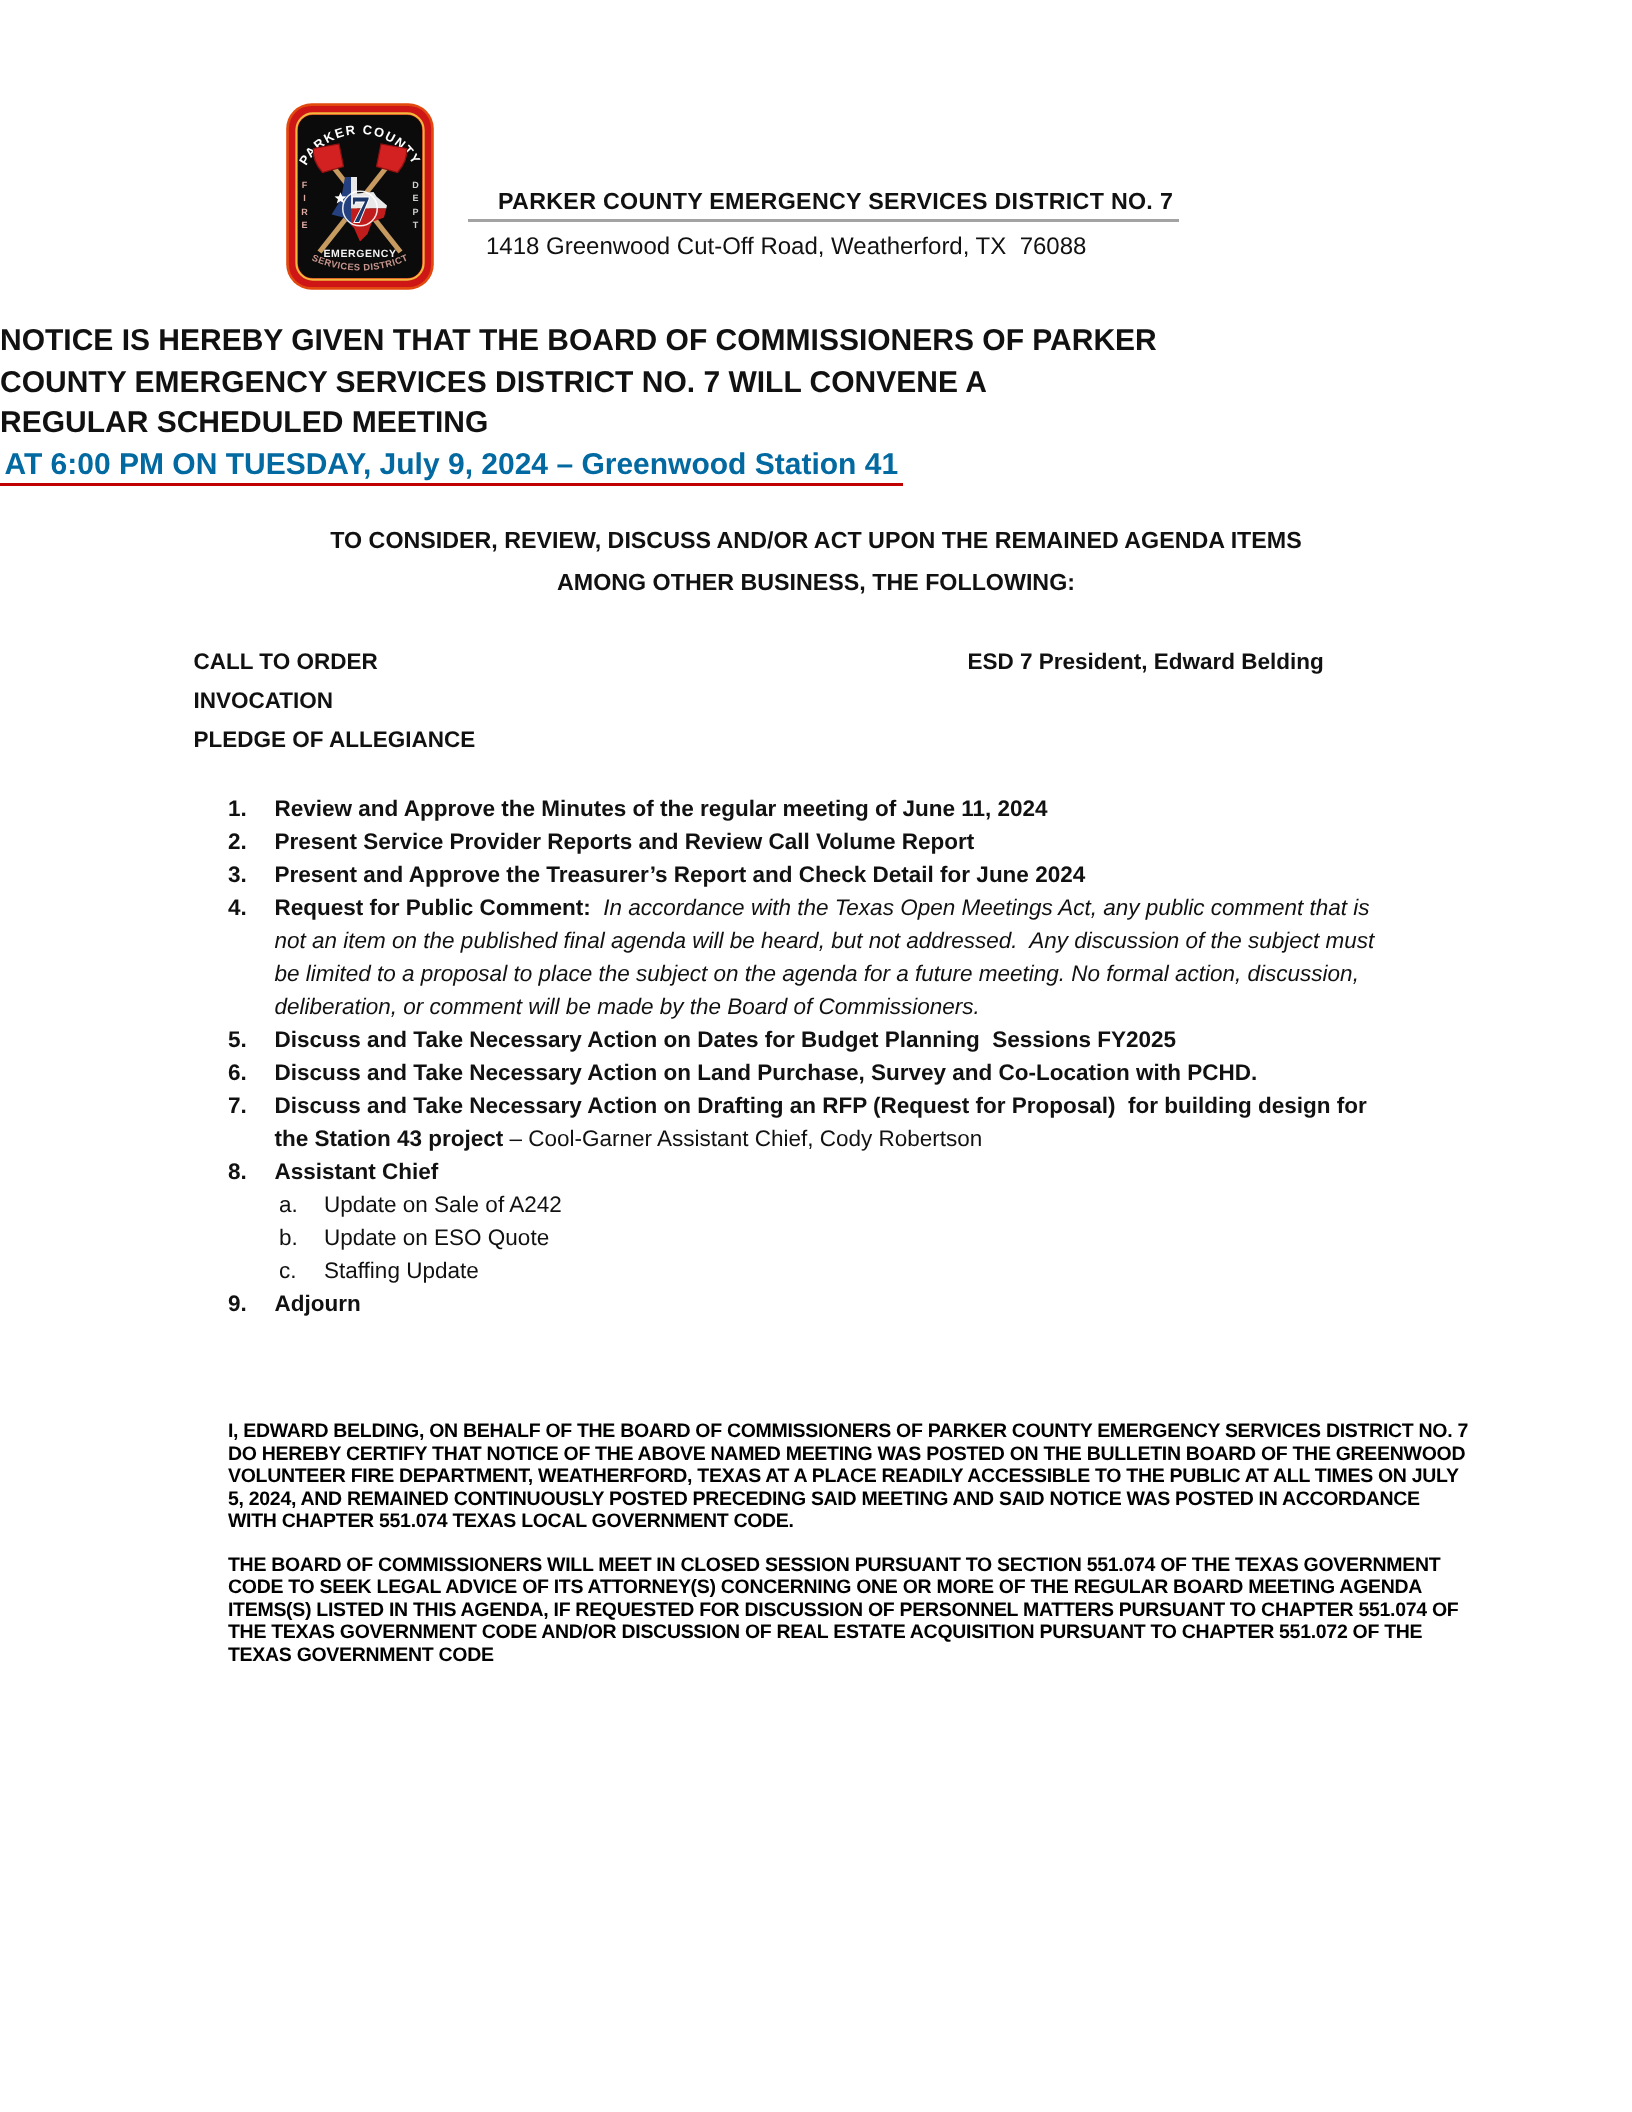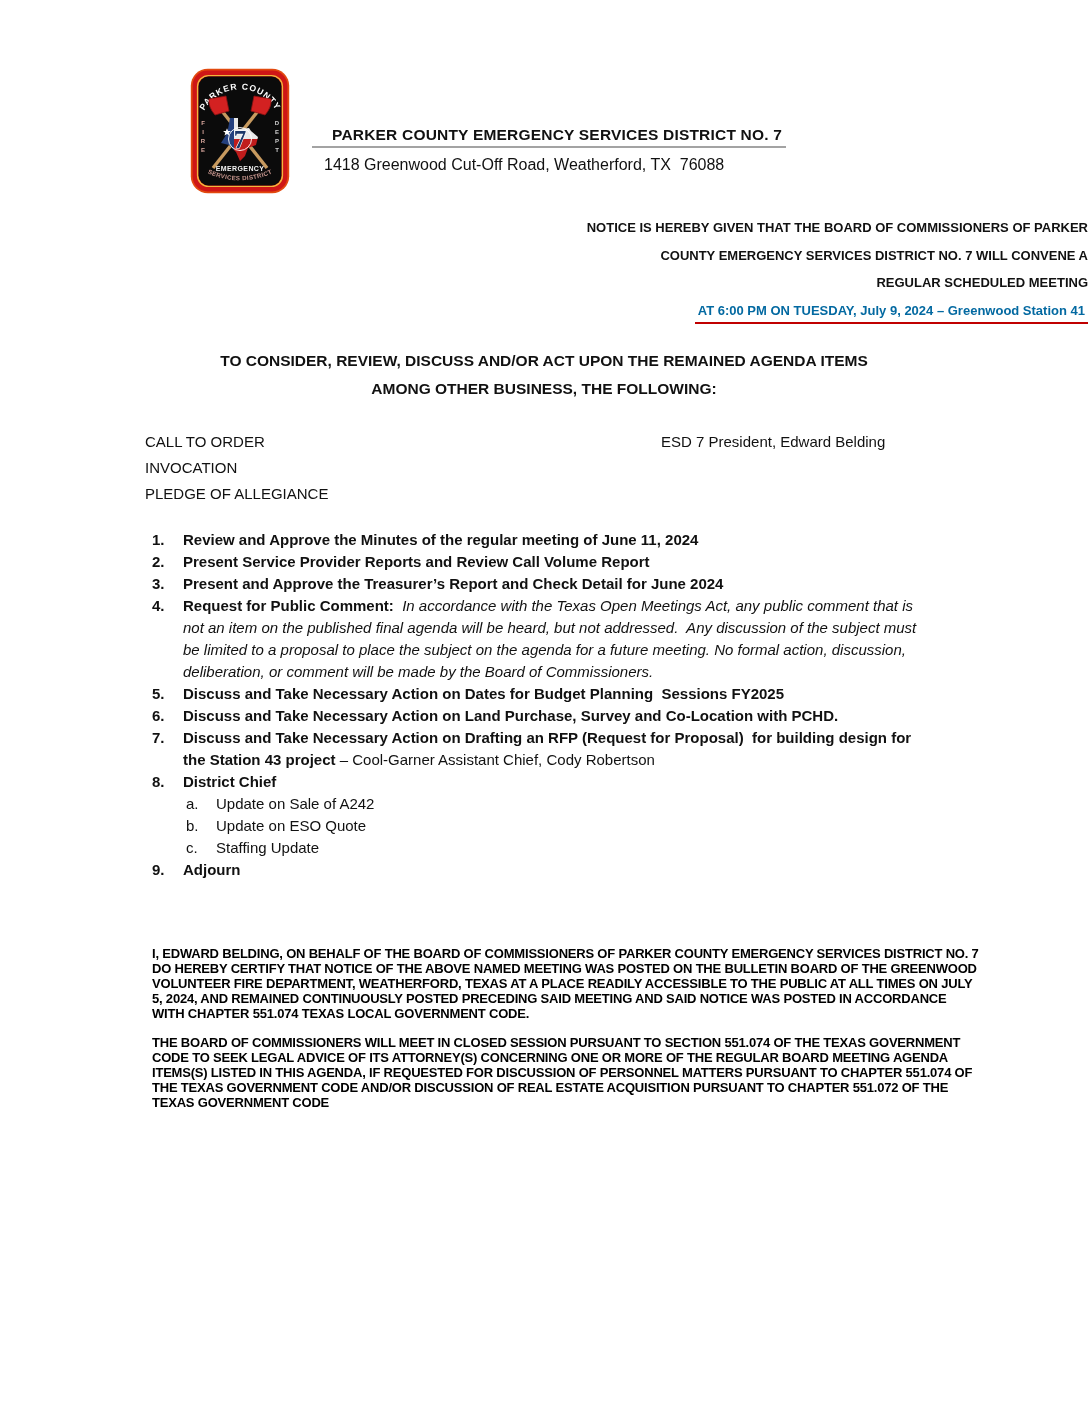--- a/index.html
+++ b/index.html
@@ -26,35 +26,35 @@
     letter-spacing: 0.2px;
     border-bottom: 2px solid #a3a3a3;
     padding: 0 4px 2px 20px;
     white-space: pre;
   }
   .org-address { font-size: 16px; margin-top: 8px; padding-left: 12px; white-space: pre; }
 
   
   .notice {
     position: absolute; top: 214px; left: 0; width: 1088px;
-    text-align: right; font-weight: bold; font-size: 13px; line-height: 27.5px;
+    text-align: left; font-weight: bold; font-size: 20px; line-height: 27.5px;
   }
   .redline {
     display: inline-block;
     border-bottom: 2px solid #C00000;
     line-height: 21px; padding: 0 3px 1px;
   }
 
   .consider {
     position: absolute; top: 347px; left: 0; width: 1088px;
     text-align: center; font-weight: bold; font-size: 15.5px; line-height: 28px;
   }
 
   
-  .prelims { position: absolute; top: 429px; left: 145px; width: 840px; font-weight: normal; font-size: 15px; line-height: 26px; }
+  .prelims { position: absolute; top: 429px; left: 129px; width: 840px; font-weight: bold; font-size: 15px; line-height: 26px; }
   .prelim-row { position: relative; }
   .president { position: absolute; left: 516px; top: 0; }
 
   
   .agenda { position: absolute; top: 529px; left: 152px; width: 790px; font-size: 15px; line-height: 22px; }
   .item { display: flex; }
   .item .num { width: 31px; flex: none; font-weight: bold; }
   .item .content { width: 748px; }
   .item .content b { font-weight: bold; }
   .item .content i { font-style: italic; font-weight: normal; }
@@ -192,21 +192,21 @@
     </div>
 
     <div class="item">
       <span class="num">7.</span>
       <span class="content ws"><b>Discuss and Take Necessary Action on Drafting an RFP (Request for Proposal)  for building design for the Station 43 project</b><span class="normal"> – Cool-Garner Assistant Chief, Cody Robertson</span></span>
     </div>
 
     <div class="item">
       <span class="num">8.</span>
       <span class="content">
-        <b>District Chief</b>
+        <b>Assistant Chief</b>
         <div class="sub-row">
           <span class="sub-letter">a.</span>
           <span>Update on Sale of A242</span>
         </div>
         <div class="sub-row">
           <span class="sub-letter">b.</span>
           <span>Update on ESO Quote</span>
         </div>
         <div class="sub-row">
           <span class="sub-letter">c.</span>

